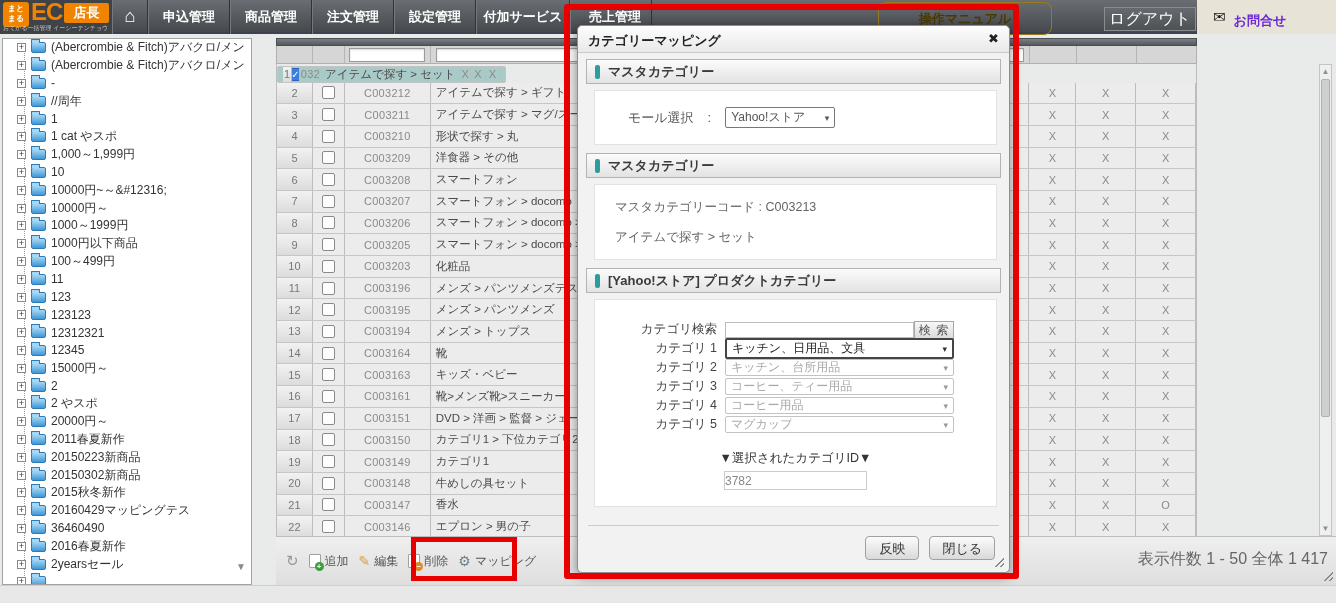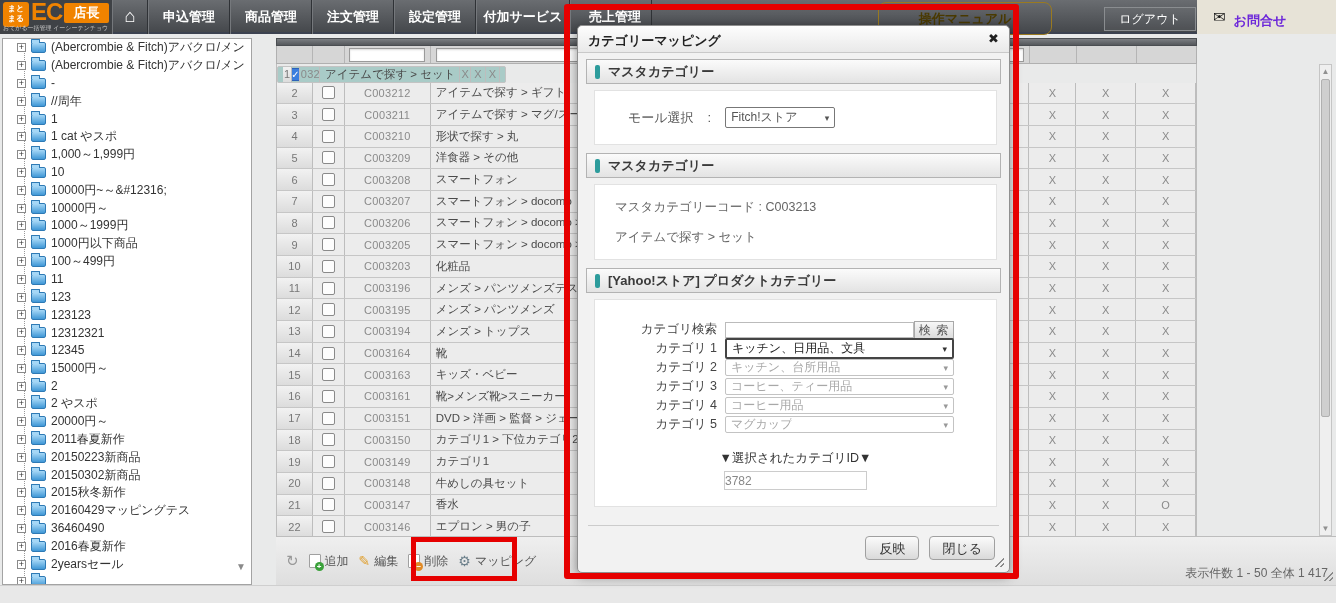--- a/index.html
+++ b/index.html
@@ -21,21 +21,21 @@
   .house{color:#fff;font-size:18px;line-height:32px;}
   .tabs{position:absolute;left:148px;top:0;height:34px;display:flex;font-family:Liberation Serif, serif;}
   .tab{width:82px;height:34px;line-height:34px;text-align:center;color:#fff;font-size:13px;font-weight:bold;
     border-right:1px solid #2f3236;border-left:1px solid #75787c;white-space:nowrap;overflow:hidden;}
   .tab:nth-child(5){width:94px;}
   .tab:nth-child(6){text-align:left;padding-left:18px;}
   .manual-btn{position:absolute;left:878px;top:2px;width:174px;height:33px;border-radius:8px;
     background:linear-gradient(#f6dd92,#d8ab47 55%,#c3933０,#cf9f3a);border:1px solid #9a7a20;
     color:#4a3a00;font-size:13px;font-weight:bold;text-align:center;line-height:31px;z-index:2;}
   .logout-btn{position:absolute;left:1104px;top:7px;width:92px;height:24px;border:1px solid #8a8d90;
-    background:rgba(255,255,255,0.04);color:#fff;font-size:12px;text-align:center;line-height:22px;}
+    background:rgba(255,255,255,0.04);color:#fff;font-size:16px;text-align:center;line-height:22px;}
   .contact{position:absolute;right:0;top:0;width:139px;height:34px;background:#e7e3d7;
     display:flex;align-items:center;gap:8px;padding-left:16px;z-index:3;}
   .mail{font-size:15px;color:#1a1a1a;}
   .contact span:last-child{font-size:13px;font-weight:bold;color:#6d28d9;margin-top:8px;}
 
   
   .sidebar{position:absolute;left:2px;top:38px;width:250px;height:547px;background:#fff;
     border:1px solid #a3a3a3;overflow:hidden;}
   .tree-line{position:absolute;left:21px;top:4px;height:537px;border-left:1px dotted #9a9a9a;}
   .trow{display:flex;align-items:center;height:17.8px;padding-left:14px;gap:5px;position:relative;white-space:nowrap;}
@@ -83,21 +83,21 @@
     display:flex;align-items:center;gap:10px;padding-left:10px;}
   .tb-refresh{color:#999;font-size:15px;}
   .tb-btn{display:inline-flex;align-items:center;gap:4px;font-size:12px;color:#555;}
   .doc-ic{width:12px;height:14px;background:#fff;border:1px solid #a0a0a0;border-radius:1px;position:relative;}
   .doc-ic i{position:absolute;right:-4px;bottom:-4px;width:9px;height:9px;border-radius:50%;
     color:#fff;font-style:normal;font-size:8px;line-height:9px;text-align:center;font-weight:bold;}
   .doc-ic.add i{background:#3aa13a;}
   .doc-ic.del i{background:#e08a26;}
   .pencil{color:#e0a030;font-size:14px;}
   .gear{color:#6b7f8a;font-size:14px;}
-  .status{position:absolute;right:8px;top:28px;font-size:12px;color:#666;}
+  .status{position:absolute;right:8px;top:12px;font-size:16px;color:#666;}
   .grip{width:11px;height:11px;background:repeating-linear-gradient(135deg,transparent 0 2px,#8a8a8a 2px 3.5px);
     clip-path:polygon(100% 0,100% 100%,0 100%);}
   .tgrip{position:absolute;right:3px;bottom:4px;}
   .footerband{position:absolute;left:0;top:585px;width:1336px;height:18px;background:#e8e8e8;
     border-top:1px solid #cfcfcf;}
 
   
   .redbox-mapping{position:absolute;left:411px;top:537px;width:106px;height:44px;
     border:5px solid #e60000;z-index:70;}
   .redframe{position:absolute;left:564px;top:4px;width:455px;height:575px;
@@ -618,21 +618,21 @@
   </div>
   <div class="mbody">
     <div class="secbar">
       <span class="pill"></span>
       <span>マスタカテゴリー</span>
     </div>
     <div class="panel p1">
       <span class="flabel">モール選択</span>
       <span class="fcolon">:</span>
       <span class="select">
-        <span>Fitch!ストア</span>
+        <span>Yahoo!ストア</span>
         <span class="chev">▾</span>
       </span>
     </div>
     <div class="secbar">
       <span class="pill"></span>
       <span>マスタカテゴリー</span>
     </div>
     <div class="panel p2">
       <div class="pline">マスタカテゴリーコード : C003213</div>
       <div class="pline">アイテムで探す &gt; セット</div>

